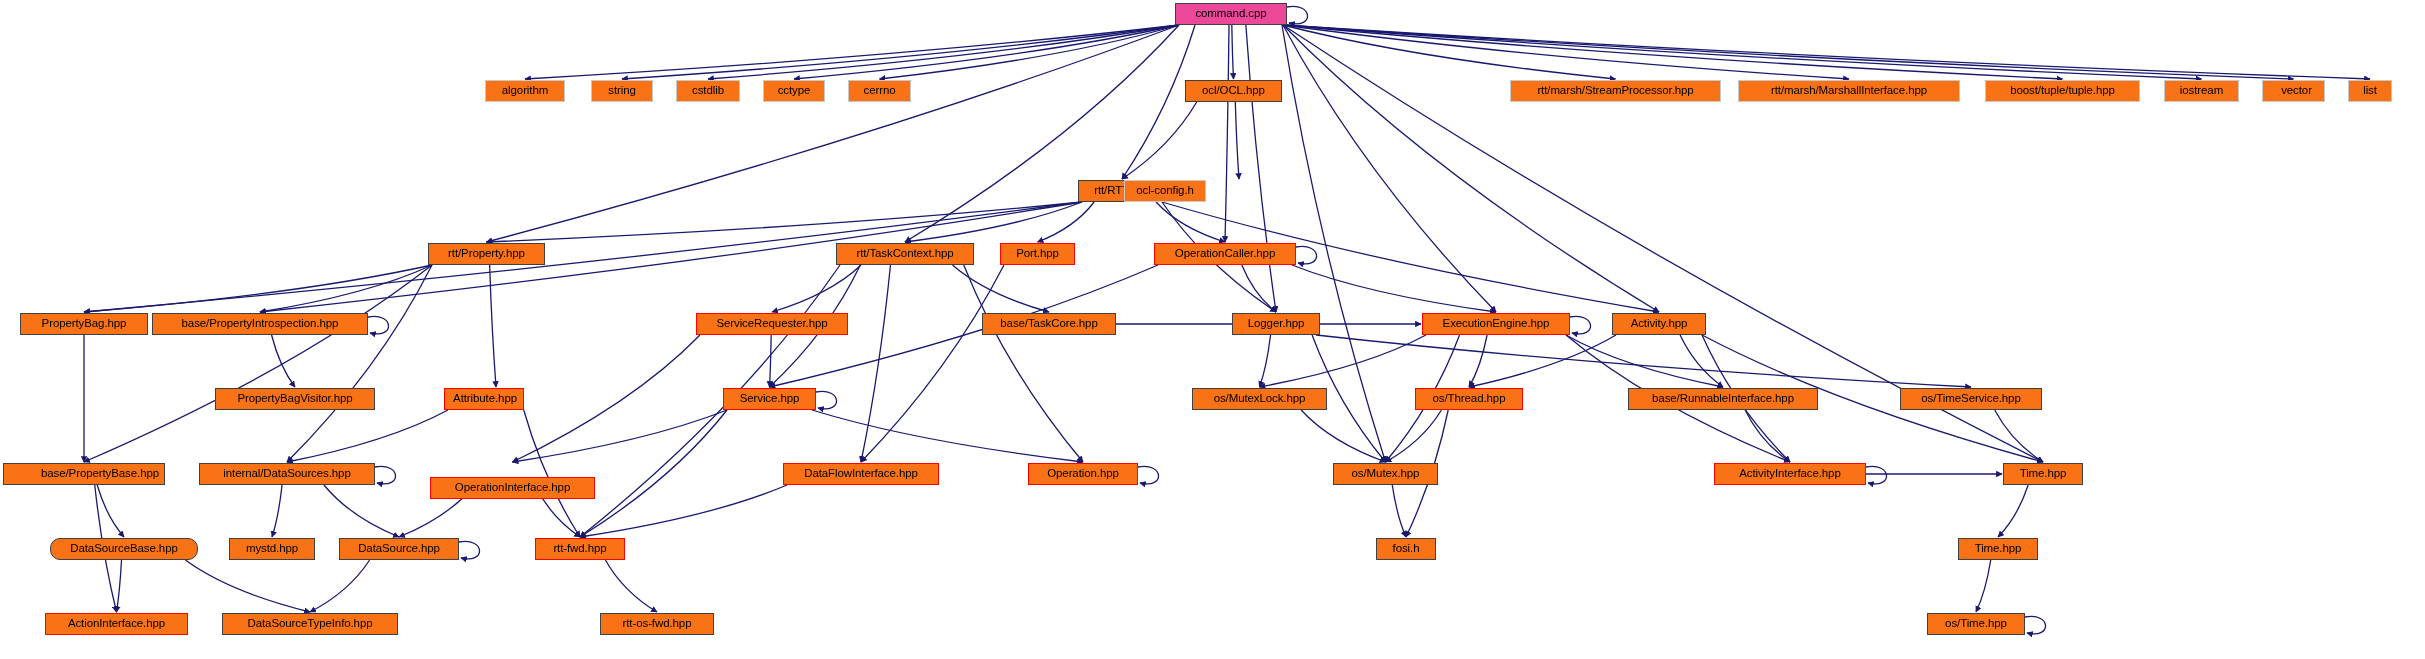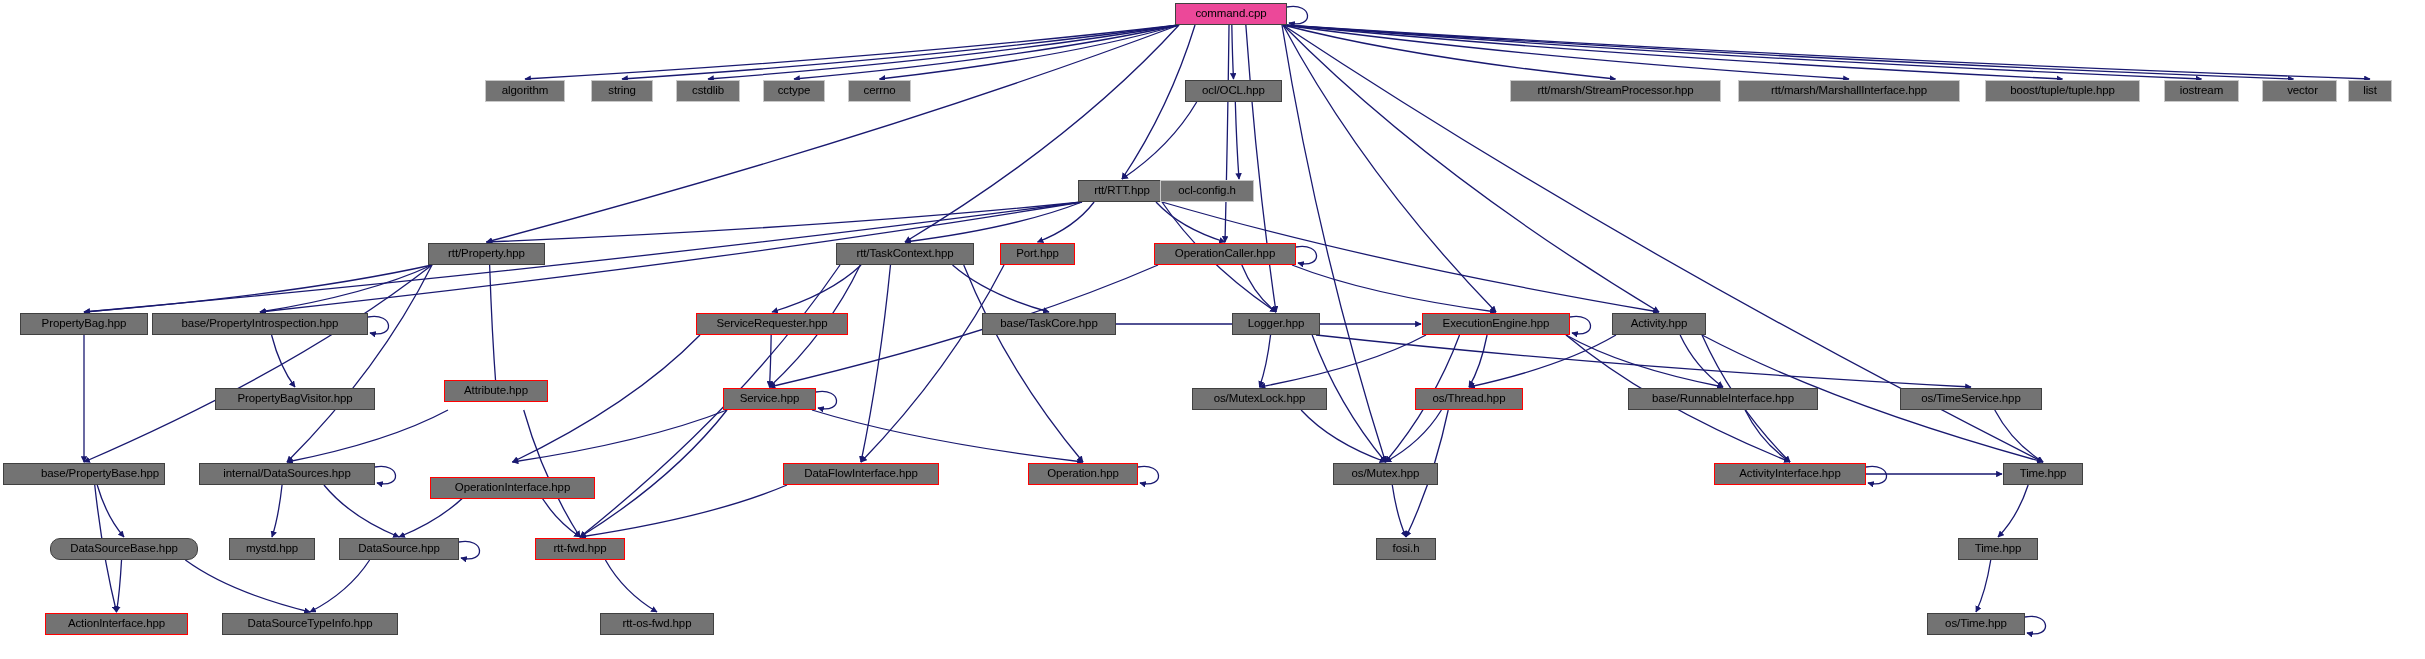--- a/index.html
+++ b/index.html
@@ -24,21 +24,21 @@
     height: 659px;
     pointer-events: none;
   }
   .node {
     position: absolute;
     box-sizing: border-box;
     display: flex;
     align-items: center;
     justify-content: center;
     height: 22px;
-    background: #737373;
+    background: #f97316;
     border: 1px solid #c0c0c0;
     color: #000000;
     font-size: 11.5px;
     line-height: 1;
     white-space: nowrap;
     letter-spacing: -0.1px;
     z-index: 5;
   }
   .node.visited {
     border: 1.6px solid #404040;
@@ -196,30 +196,30 @@
       </div>
       <div class="node unvisited" style="left: 1738px; top: 80px; width: 222px;">
         <span class="lbl">rtt/marsh/MarshallInterface.hpp</span>
       </div>
       <div class="node unvisited" style="left: 1985px; top: 80px; width: 155px;">
         <span class="lbl">boost/tuple/tuple.hpp</span>
       </div>
       <div class="node unvisited" style="left: 2164px; top: 80px; width: 75px;">
         <span class="lbl">iostream</span>
       </div>
-      <div class="node unvisited" style="left: 2262px; top: 80px; width: 75px; padding-left: 6px;">
+      <div class="node unvisited" style="left: 2262px; top: 80px; width: 63px; padding-left: 6px;">
         <span class="lbl">vector</span>
       </div>
       <div class="node unvisited" style="left: 2348px; top: 80px; width: 44px;">
         <span class="lbl">list</span>
       </div>
       <div class="node visited" style="left: 1078px; top: 180px; width: 88px;">
         <span class="lbl">rtt/RTT.hpp</span>
       </div>
-      <div class="node unvisited" style="left: 1160px; top: 180px; width: 94px;">
+      <div class="node unvisited" style="left: 1124px; top: 180px; width: 82px;">
         <span class="lbl">ocl-config.h</span>
       </div>
       <div class="node visited" style="left: 428px; top: 243px; width: 117px;">
         <span class="lbl">rtt/Property.hpp</span>
       </div>
       <div class="node visited" style="left: 836px; top: 243px; width: 138px;">
         <span class="lbl">rtt/TaskContext.hpp</span>
       </div>
       <div class="node red" style="left: 1000px; top: 243px; width: 75px;">
         <span class="lbl">Port.hpp</span>
@@ -244,21 +244,21 @@
       </div>
       <div class="node red" style="left: 1422px; top: 313px; width: 148px;">
         <span class="lbl">ExecutionEngine.hpp</span>
       </div>
       <div class="node visited" style="left: 1612px; top: 313px; width: 94px;">
         <span class="lbl">Activity.hpp</span>
       </div>
       <div class="node visited" style="left: 215px; top: 388px; width: 160px;">
         <span class="lbl">PropertyBagVisitor.hpp</span>
       </div>
-      <div class="node red" style="left: 444px; top: 380px; width: 104px;">
+      <div class="node red" style="left: 444px; top: 388px; width: 80px; justify-content: flex-end;">
         <span class="lbl">Attribute.hpp</span>
       </div>
       <div class="node red" style="left: 723px; top: 388px; width: 93px;">
         <span class="lbl">Service.hpp</span>
       </div>
       <div class="node visited" style="left: 1192px; top: 388px; width: 135px;">
         <span class="lbl">os/MutexLock.hpp</span>
       </div>
       <div class="node red" style="left: 1415px; top: 388px; width: 108px;">
         <span class="lbl">os/Thread.hpp</span>

